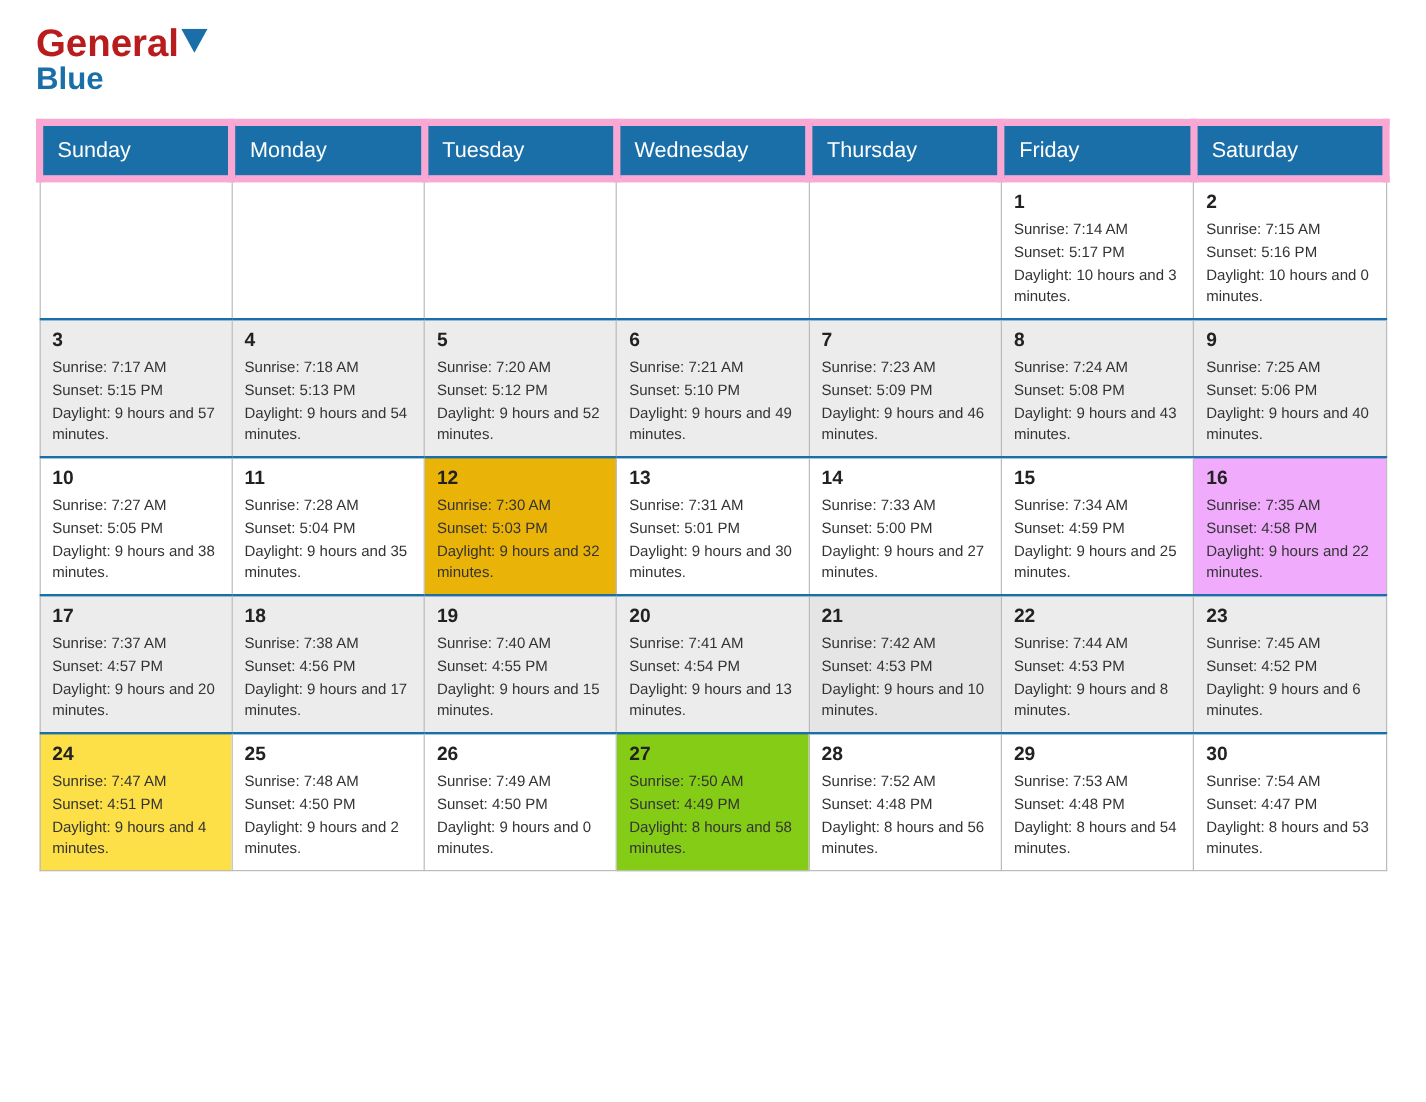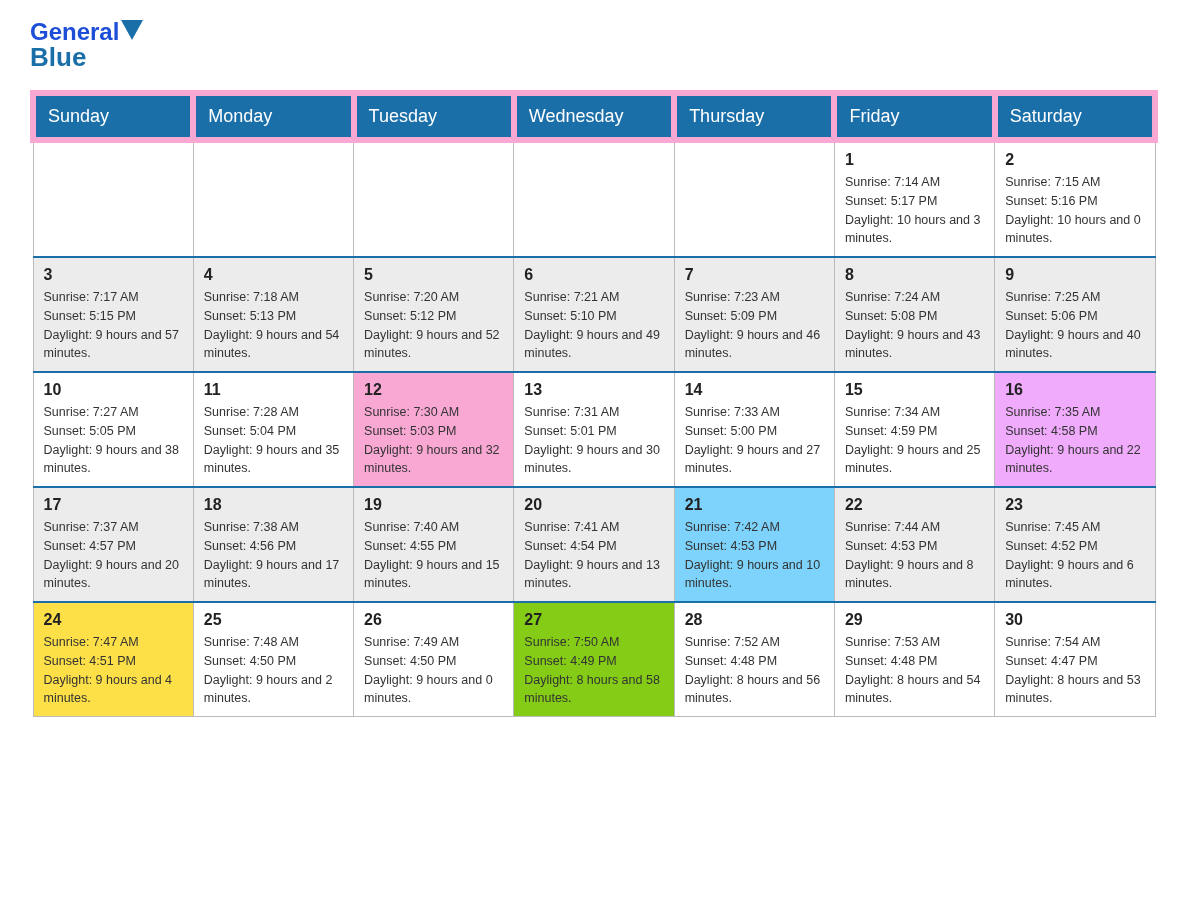--- a/index.html
+++ b/index.html
@@ -15,23 +15,23 @@
       justify-content: space-between;
       align-items: flex-start;
       margin-bottom: 20px;
     }
     .logo {
       display: flex;
       flex-direction: column;
       align-items: flex-start;
     }
     .logo-general {
-      font-size: 24px;
-      font-weight: bold;
-      color: #1d4ed8;
+      font-size: 32px;
+      font-weight: bold;
+      color: #b91c1c;
       line-height: 1;
     }
     .logo-blue {
       font-size: 26px;
       font-weight: bold;
       color: #1a6fa8;
       line-height: 1;
     }
     .logo-line {
       display: flex;
@@ -183,21 +183,21 @@
       </tr>
       <tr class="row-divider">
         <td style="background: rgb(255, 255, 255);">
           <span class="day-number">10</span>
           <div class="day-info">Sunrise: 7:27 AM<br>Sunset: 5:05 PM<br>Daylight: 9 hours and 38 minutes.</div>
         </td>
         <td style="background: rgb(255, 255, 255);">
           <span class="day-number">11</span>
           <div class="day-info">Sunrise: 7:28 AM<br>Sunset: 5:04 PM<br>Daylight: 9 hours and 35 minutes.</div>
         </td>
-        <td style="background: #f9a8d4;">
+        <td style="background: #eab308;">
           <span class="day-number">12</span>
           <div class="day-info">Sunrise: 7:30 AM<br>Sunset: 5:03 PM<br>Daylight: 9 hours and 32 minutes.</div>
         </td>
         <td style="background: rgb(255, 255, 255);">
           <span class="day-number">13</span>
           <div class="day-info">Sunrise: 7:31 AM<br>Sunset: 5:01 PM<br>Daylight: 9 hours and 30 minutes.</div>
         </td>
         <td style="background: rgb(255, 255, 255);">
           <span class="day-number">14</span>
           <div class="day-info">Sunrise: 7:33 AM<br>Sunset: 5:00 PM<br>Daylight: 9 hours and 27 minutes.</div>
@@ -221,21 +221,21 @@
           <div class="day-info">Sunrise: 7:38 AM<br>Sunset: 4:56 PM<br>Daylight: 9 hours and 17 minutes.</div>
         </td>
         <td style="background: rgb(236, 236, 236);">
           <span class="day-number">19</span>
           <div class="day-info">Sunrise: 7:40 AM<br>Sunset: 4:55 PM<br>Daylight: 9 hours and 15 minutes.</div>
         </td>
         <td style="background: rgb(236, 236, 236);">
           <span class="day-number">20</span>
           <div class="day-info">Sunrise: 7:41 AM<br>Sunset: 4:54 PM<br>Daylight: 9 hours and 13 minutes.</div>
         </td>
-        <td style="background: #7dd3fc;">
+        <td style="background: #e5e5e5;">
           <span class="day-number">21</span>
           <div class="day-info">Sunrise: 7:42 AM<br>Sunset: 4:53 PM<br>Daylight: 9 hours and 10 minutes.</div>
         </td>
         <td style="background: rgb(236, 236, 236);">
           <span class="day-number">22</span>
           <div class="day-info">Sunrise: 7:44 AM<br>Sunset: 4:53 PM<br>Daylight: 9 hours and 8 minutes.</div>
         </td>
         <td style="background: rgb(236, 236, 236);">
           <span class="day-number">23</span>
           <div class="day-info">Sunrise: 7:45 AM<br>Sunset: 4:52 PM<br>Daylight: 9 hours and 6 minutes.</div>

